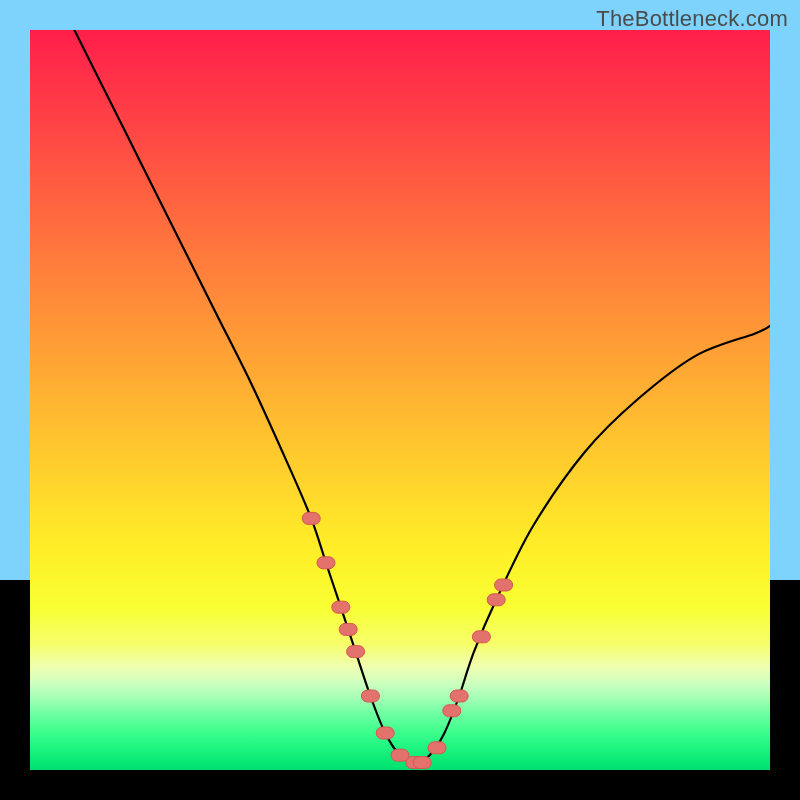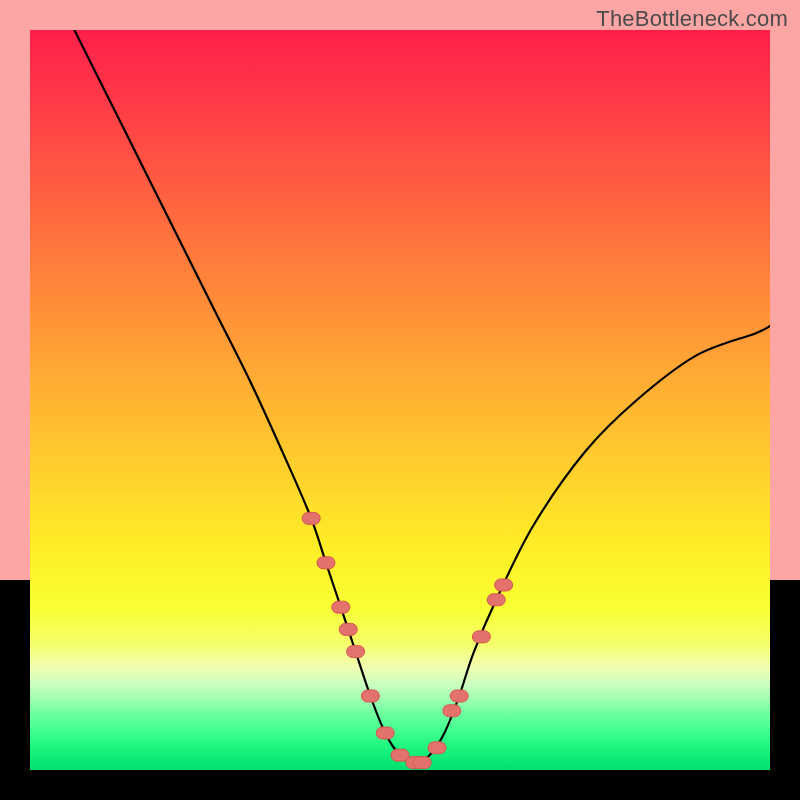--- a/index.html
+++ b/index.html
@@ -10,21 +10,21 @@
     background: #000;
     overflow: hidden;
     font-family: Arial, Helvetica, sans-serif;
   }
   .frame {
     position: absolute;
     top: 0;
     left: 0;
     width: 800px;
     height: 580px;
-    background: #fca5a5;
+    background: #7dd3fc;
   }
   .plot-area {
     position: absolute;
     top: 30px;
     left: 30px;
     width: 740px;
     height: 740px;
     overflow: hidden;
   }
   .gradient {

